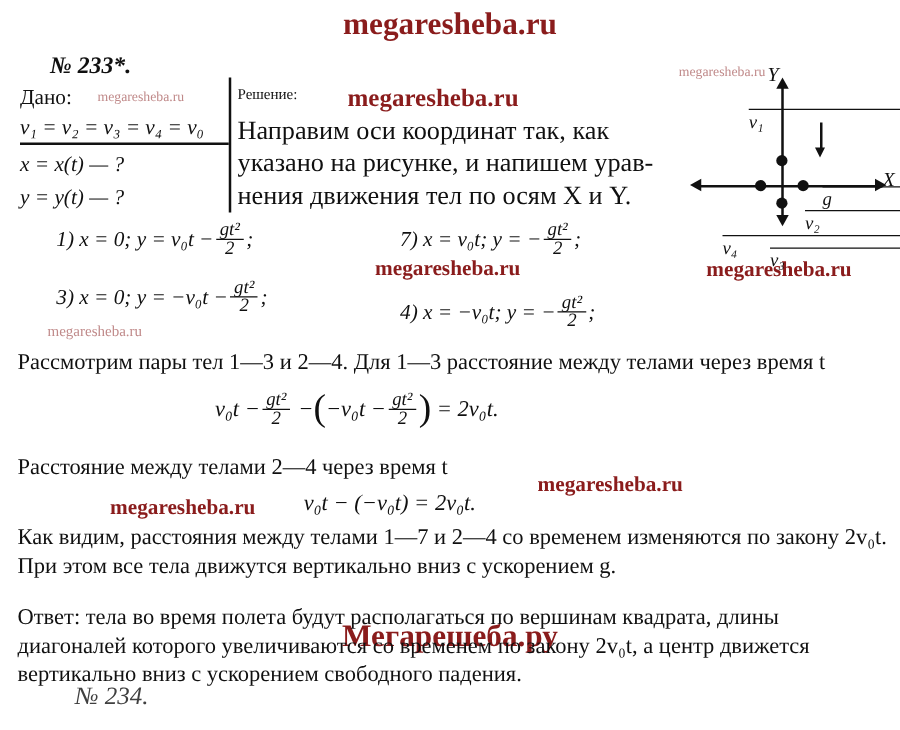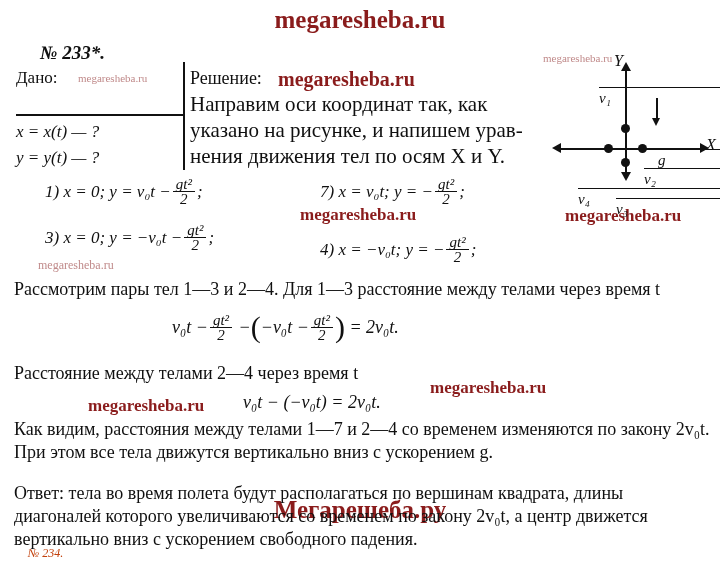--- a/index.html
+++ b/index.html
@@ -49,21 +49,21 @@
   }
   .dano-label{position:absolute;left:16px;top:68px;font-size:17px;}
   .given-line{position:absolute;font-size:17px;font-style:italic;}
   .g1{left:16px;top:92px;}
   .g2{left:16px;top:122px;}
   .g3{left:16px;top:148px;}
 
   .vline{position:absolute;left:183px;top:62px;width:2px;height:108px;background:#111;}
   .hline1{position:absolute;left:16px;top:114px;width:167px;height:2px;background:#111;}
 
-  .solution-label{position:absolute;left:190px;top:68px;font-size:18px;}
+  .solution-label{position:absolute;left:190px;top:68px;font-size:12px;}
   .sol-text{position:absolute;font-size:21px;}
   .s1{left:190px;top:92px;}
   .s2{left:190px;top:118px;}
   .s3{left:190px;top:144px;}
 
   .eqrow{position:absolute;font-size:17px;font-style:italic;}
   .e1{left:45px;top:178px;}
   .e2{left:320px;top:178px;}
   .e3{left:45px;top:224px;}
   .e4{left:320px;top:236px;}
@@ -104,41 +104,42 @@
   .lbl-v2{left:104px;top:92px;}
   .lbl-v3{left:76px;top:105px;}
   .lbl-v4{left:38px;top:78px;}
   .lbl-g{left:118px;top:22px;}
   .vsmall{position:absolute;left:116px;top:36px;width:1.5px;height:22px;background:#111;}
   .vsmall-h{position:absolute;left:112px;top:56px;border-left:4px solid transparent;border-right:4px solid transparent;border-top:8px solid #111;width:0;height:0;}
   .vecbar{position:relative;}
   .vecbar:after{
     content:"";position:absolute;left:0;right:2px;top:-3px;height:1.2px;background:#111;
   }
-  .bottom-cut{position:absolute;left:28px;top:546px;font-size:12px;font-style:italic;color:#c2410c;}
+  .bottom-cut{position:absolute;left:60px;top:546px;font-size:20px;font-style:italic;color:#404040;}
 </style>
 </head>
 <body>
 
 <div class="content">
 
   <div class="wm wm-top">megaresheba.ru</div>
   <div class="wm wm-bottom">Мегарешеба.ру</div>
   <div class="wm wm-a">megaresheba.ru</div>
   <div class="wm wm-b">megaresheba.ru</div>
   <div class="wm wm-c">megaresheba.ru</div>
   <div class="wm wm-d">megaresheba.ru</div>
   <div class="wm wm-e">megaresheba.ru</div>
   <div class="wm wm-f">megaresheba.ru</div>
   <div class="wm wm-g">megaresheba.ru</div>
   <div class="wm wm-h">megaresheba.ru</div>
 
   <div class="title">№ 233*.</div>
 
   <div class="dano-label">Дано:</div>
+  <div class="given-line g1">v₁ = v₂ = v₃ = v₄ = v₀</div>
   <div class="given-line g2">x = x(t) — ?</div>
   <div class="given-line g3">y = y(t) — ?</div>
 
   <div class="hline1"></div>
   <div class="vline"></div>
 
   <div class="solution-label">Решение:</div>
   <div class="sol-text s1">Направим оси координат так, как</div>
   <div class="sol-text s2">указано на рисунке, и напишем урав-</div>
   <div class="sol-text s3">нения движения тел по осям X и Y.</div>

